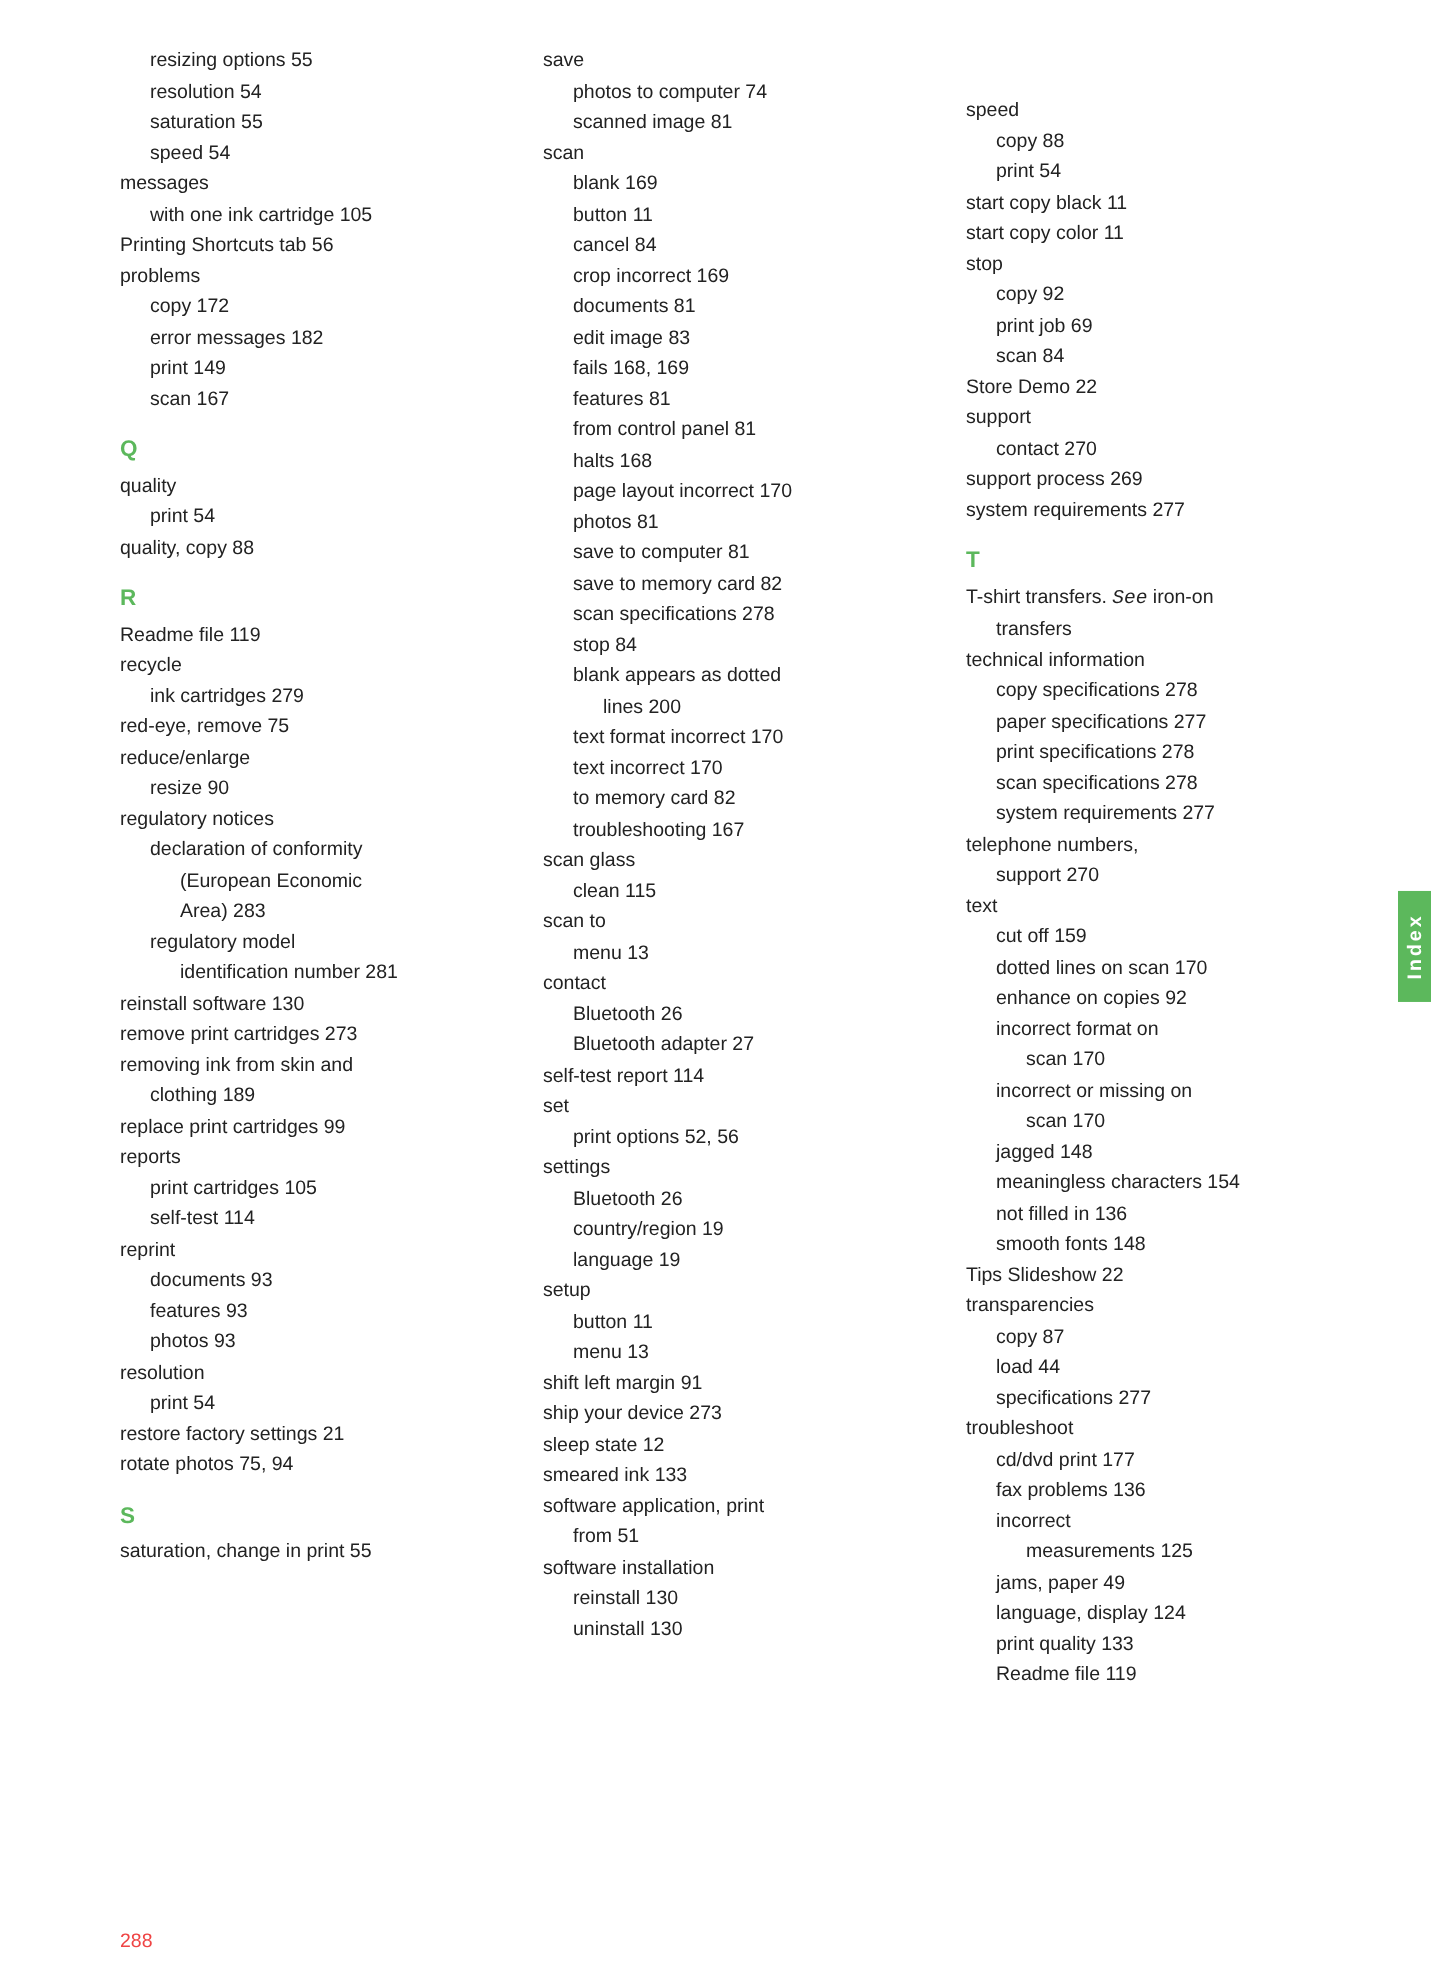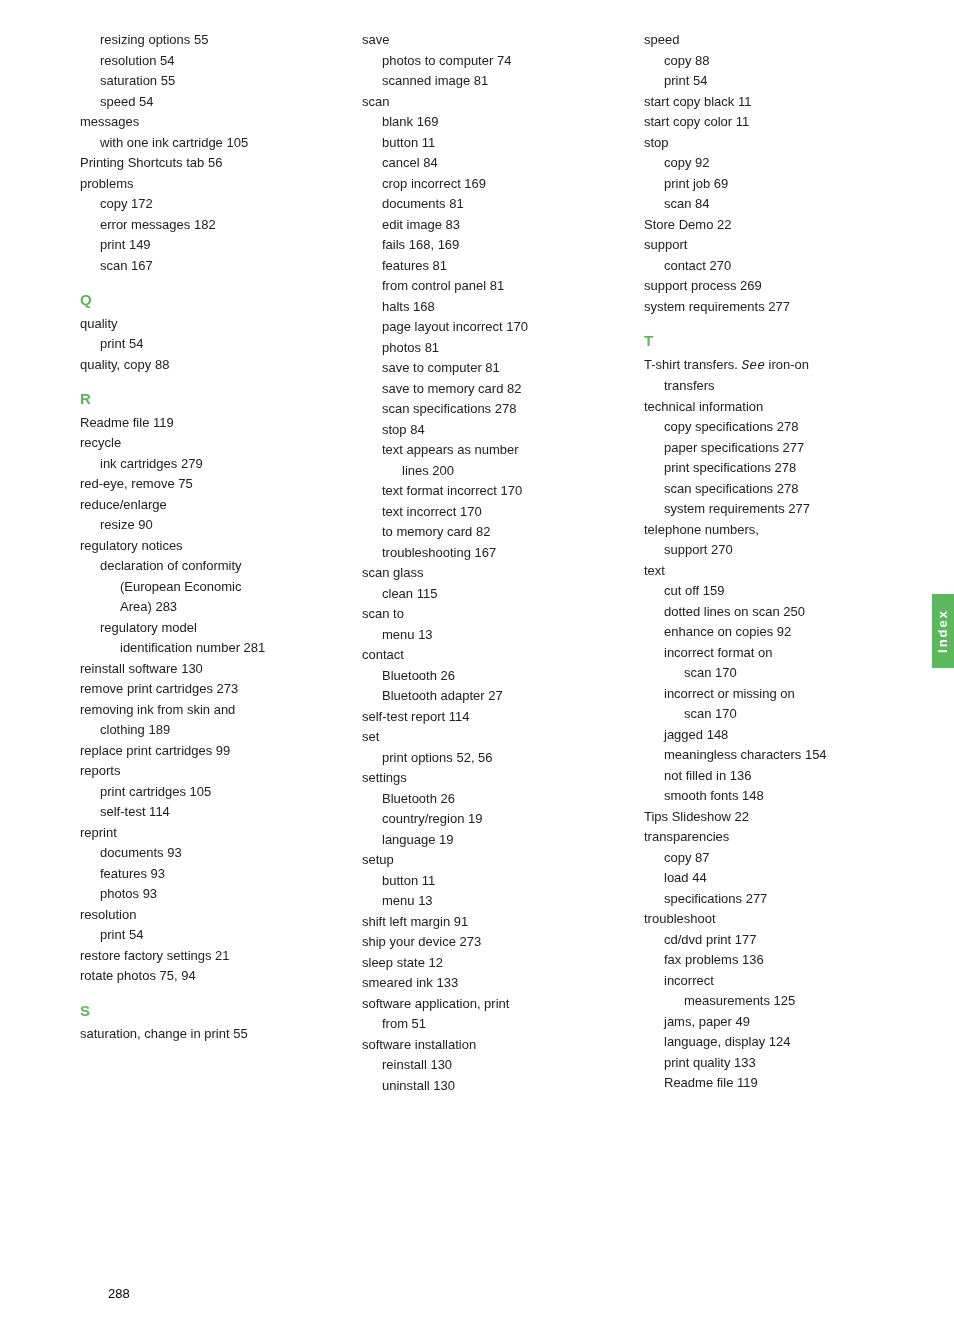--- a/index.html
+++ b/index.html
@@ -31,20 +31,21 @@
       gap: 12px;
     }
 
     .col {
       flex: 1;
       padding-right: 20px;
     }
 
     .col:last-child {
       padding-right: 0;
+      margin-top: 33px;
     }
 
     .index-entry {
       margin-bottom: 1px;
       line-height: 1.5;
     }
 
     .index-entry.section-header {
       font-weight: bold;
       color: #5cb85c;
@@ -67,23 +68,22 @@
 
     .italic {
       font-style: italic;
       font-family: Liberation Mono, monospace;
     }
 
     .page-number-footer {
       position: absolute;
       bottom: 20px;
       left: 80px;
-      color: #000000;
+      color: #ef4444;
       font-size: 13px;
-      margin-left: 28px;
     }
 
     .index-tab-label {
       position: absolute;
       right: 0;
       top: 45%;
       width: 22px;
       background: #5cb85c;
       color: white;
       writing-mode: vertical-lr;
@@ -170,21 +170,21 @@
         <div class="index-entry level1">fails 168, 169</div>
         <div class="index-entry level1">features 81</div>
         <div class="index-entry level1">from control panel 81</div>
         <div class="index-entry level1">halts 168</div>
         <div class="index-entry level1">page layout incorrect 170</div>
         <div class="index-entry level1">photos 81</div>
         <div class="index-entry level1">save to computer 81</div>
         <div class="index-entry level1">save to memory card 82</div>
         <div class="index-entry level1">scan specifications 278</div>
         <div class="index-entry level1">stop 84</div>
-        <div class="index-entry level1">text appears as number</div>
+        <div class="index-entry level1">blank appears as dotted</div>
         <div class="index-entry level2">lines 200</div>
         <div class="index-entry level1">text format incorrect 170</div>
         <div class="index-entry level1">text incorrect 170</div>
         <div class="index-entry level1">to memory card 82</div>
         <div class="index-entry level1">troubleshooting 167</div>
         <div class="index-entry level0">scan glass</div>
         <div class="index-entry level1">clean 115</div>
         <div class="index-entry level0">scan to</div>
         <div class="index-entry level1">menu 13</div>
         <div class="index-entry level0">contact</div>
@@ -232,21 +232,21 @@
         <div class="index-entry level0">technical information</div>
         <div class="index-entry level1">copy specifications 278</div>
         <div class="index-entry level1">paper specifications 277</div>
         <div class="index-entry level1">print specifications 278</div>
         <div class="index-entry level1">scan specifications 278</div>
         <div class="index-entry level1">system requirements 277</div>
         <div class="index-entry level0">telephone numbers,</div>
         <div class="index-entry level1">support 270</div>
         <div class="index-entry level0">text</div>
         <div class="index-entry level1">cut off 159</div>
-        <div class="index-entry level1">dotted lines on scan 250</div>
+        <div class="index-entry level1">dotted lines on scan 170</div>
         <div class="index-entry level1">enhance on copies 92</div>
         <div class="index-entry level1">incorrect format on</div>
         <div class="index-entry level2">scan 170</div>
         <div class="index-entry level1">incorrect or missing on</div>
         <div class="index-entry level2">scan 170</div>
         <div class="index-entry level1">jagged 148</div>
         <div class="index-entry level1">meaningless characters 154</div>
         <div class="index-entry level1">not filled in 136</div>
         <div class="index-entry level1">smooth fonts 148</div>
         <div class="index-entry level0">Tips Slideshow 22</div>

